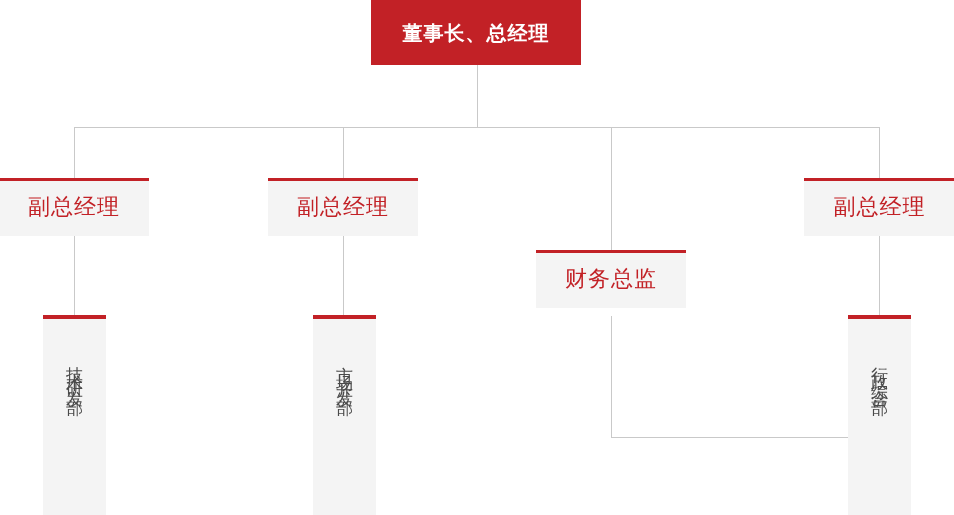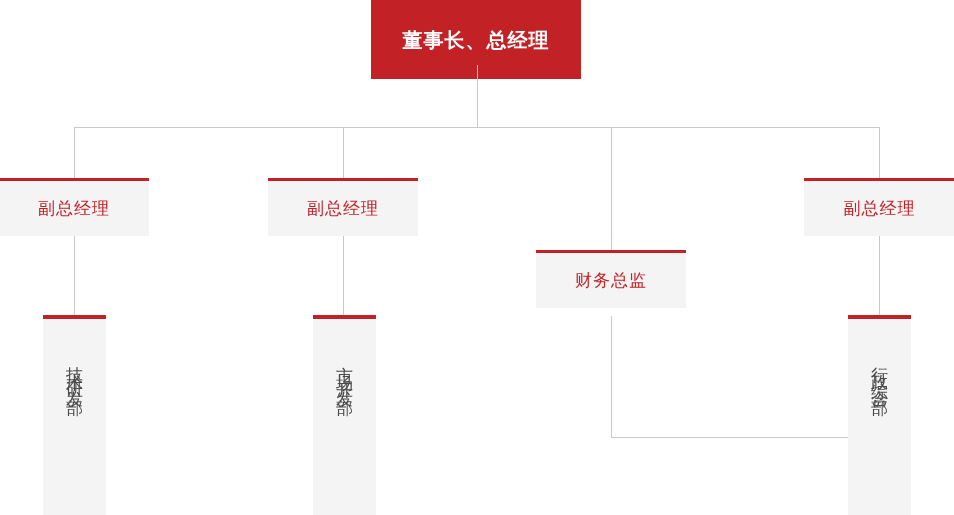--- a/index.html
+++ b/index.html
@@ -29,21 +29,21 @@
     height: 1px;
     background: #c9c9c9;
   }
 
   
   .exec-box {
     position: absolute;
     left: 371px;
     top: 0px;
     width: 210px;
-    height: 79px;
+    height: 65px;
     background: #c22126;
     display: flex;
     align-items: center;
     justify-content: center;
   }
   .exec-box .label {
     color: #ffffff;
     font-size: 20px;
     font-weight: bold;
     letter-spacing: 1px;
@@ -56,23 +56,24 @@
     height: 58px;
     background: #f4f4f4;
     border-top: 3px solid #c22126;
     box-sizing: border-box;
     display: flex;
     align-items: center;
     justify-content: center;
   }
   .mgr-box .label {
     color: #c22126;
-    font-size: 17px;
+    font-size: 22px;
     letter-spacing: 1px;
     line-height: 1;
+    font-family: Liberation Mono, monospace;
   }
 
   .mgr-1 { left: -1px;  top: 178px; width: 150px; }
   .mgr-2 { left: 268px; top: 178px; width: 150px; }
   .mgr-3 { left: 804px; top: 178px; width: 151px; }
   .mgr-fin { left: 536px; top: 250px; width: 150px; }
 
   
   .dept-box {
     position: absolute;

